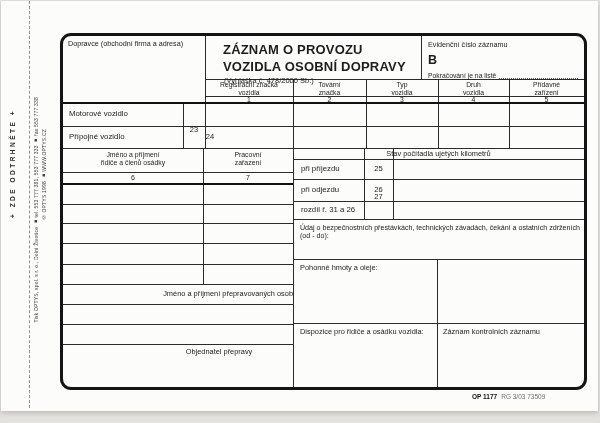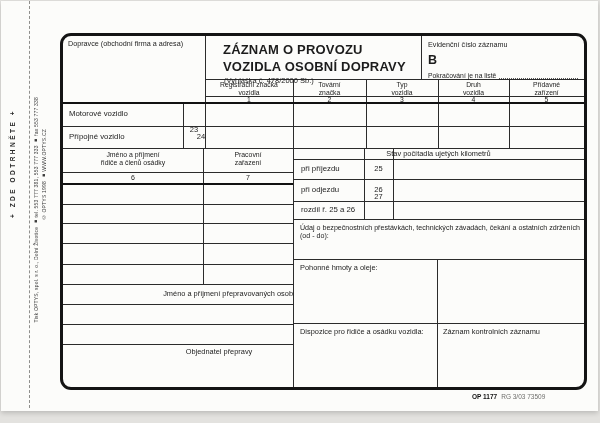--- a/index.html
+++ b/index.html
@@ -102,35 +102,35 @@
 zařízení</div>
       <div class="num" style="position:absolute;left:142px;top:60px;width:88px;line-height:7px;font-size:6.8px;">1</div>
       <div class="num" style="position:absolute;left:230px;top:60px;width:73px;line-height:7px;font-size:6.8px;">2</div>
       <div class="num" style="position:absolute;left:303px;top:60px;width:72px;line-height:7px;font-size:6.8px;">3</div>
       <div class="num" style="position:absolute;left:375px;top:60px;width:71px;line-height:7px;font-size:6.8px;">4</div>
       <div class="num" style="position:absolute;left:446px;top:60px;width:75px;line-height:7px;font-size:6.8px;">5</div>
 
       <div class="lbl rowlbl" style="left:6px;top:66px;height:24px;line-height:24px;">Motorové vozidlo</div>
       <div class="num" style="position:absolute;left:120px;top:66px;width:22px;line-height:24px;margin-top:16px;">23</div>
       <div class="lbl rowlbl" style="left:6px;top:90px;height:22px;line-height:22px;">Přípojné vozidlo</div>
-      <div class="num" style="position:absolute;left:127px;top:90px;width:22px;line-height:22px;">24</div>
+      <div class="num" style="position:absolute;left:136px;top:90px;width:22px;line-height:22px;">24</div>
 
       <div class="lbl c pre" style="left:0;top:115px;width:140px;font-size:6.9px;">Jméno a příjmení
 řidiče a členů osádky</div>
       <div class="lbl c pre" style="left:140px;top:115px;width:90px;font-size:6.9px;">Pracovní
 zařazení</div>
       <div class="num" style="position:absolute;left:0;top:136px;width:140px;line-height:11px;font-size:7px;">6</div>
       <div class="num" style="position:absolute;left:140px;top:136px;width:90px;line-height:11px;font-size:7px;">7</div>
 
       <div class="lbl c" style="left:230px;top:114px;width:291px;font-size:7.4px;">Stav počítadla ujetých kilometrů</div>
       <div class="lbl rowlbl" style="left:238px;top:123px;height:20px;line-height:20px;">při příjezdu</div>
       <div class="num" style="position:absolute;left:301px;top:123px;width:29px;line-height:20px;">25</div>
       <div class="lbl rowlbl" style="left:238px;top:143px;height:22px;line-height:22px;">při odjezdu</div>
       <div class="num" style="position:absolute;left:301px;top:143px;width:29px;line-height:22px;">26</div>
-      <div class="lbl rowlbl" style="left:238px;top:165px;height:18px;line-height:18px;">rozdíl ř. 25 a 26</div>
+      <div class="lbl rowlbl" style="left:238px;top:165px;height:18px;line-height:18px;">rozdíl ř. 31 a 26</div>
       <div class="num" style="position:absolute;left:301px;top:152px;width:29px;line-height:18px;">27</div>
 
       <div class="lbl" style="left:237px;top:188px;width:282px;font-size:7.1px;">Údaj o bezpečnostních přestávkách, technických závadách, čekání a ostatních zdrženích (od - do):</div>
       <div class="lbl" style="left:237px;top:228px;font-size:7.4px;">Pohonné hmoty a oleje:</div>
       <div class="lbl" style="left:237px;top:292px;width:133px;font-size:7.4px;">Dispozice pro řidiče a osádku vozidla:</div>
       <div class="lbl" style="left:380px;top:292px;width:140px;font-size:7.4px;">Záznam kontrolních záznamu</div>
       <div class="lbl c" style="left:0;top:248px;width:230px;height:20px;line-height:20px;font-size:7.4px;text-align:right;">Jméno a příjmení přepravovaných osob</div>
       <div class="lbl c" style="left:0;top:312px;width:230px;font-size:7.4px;margin-left:41px;">Objednatel přepravy</div>
     </div>
 

